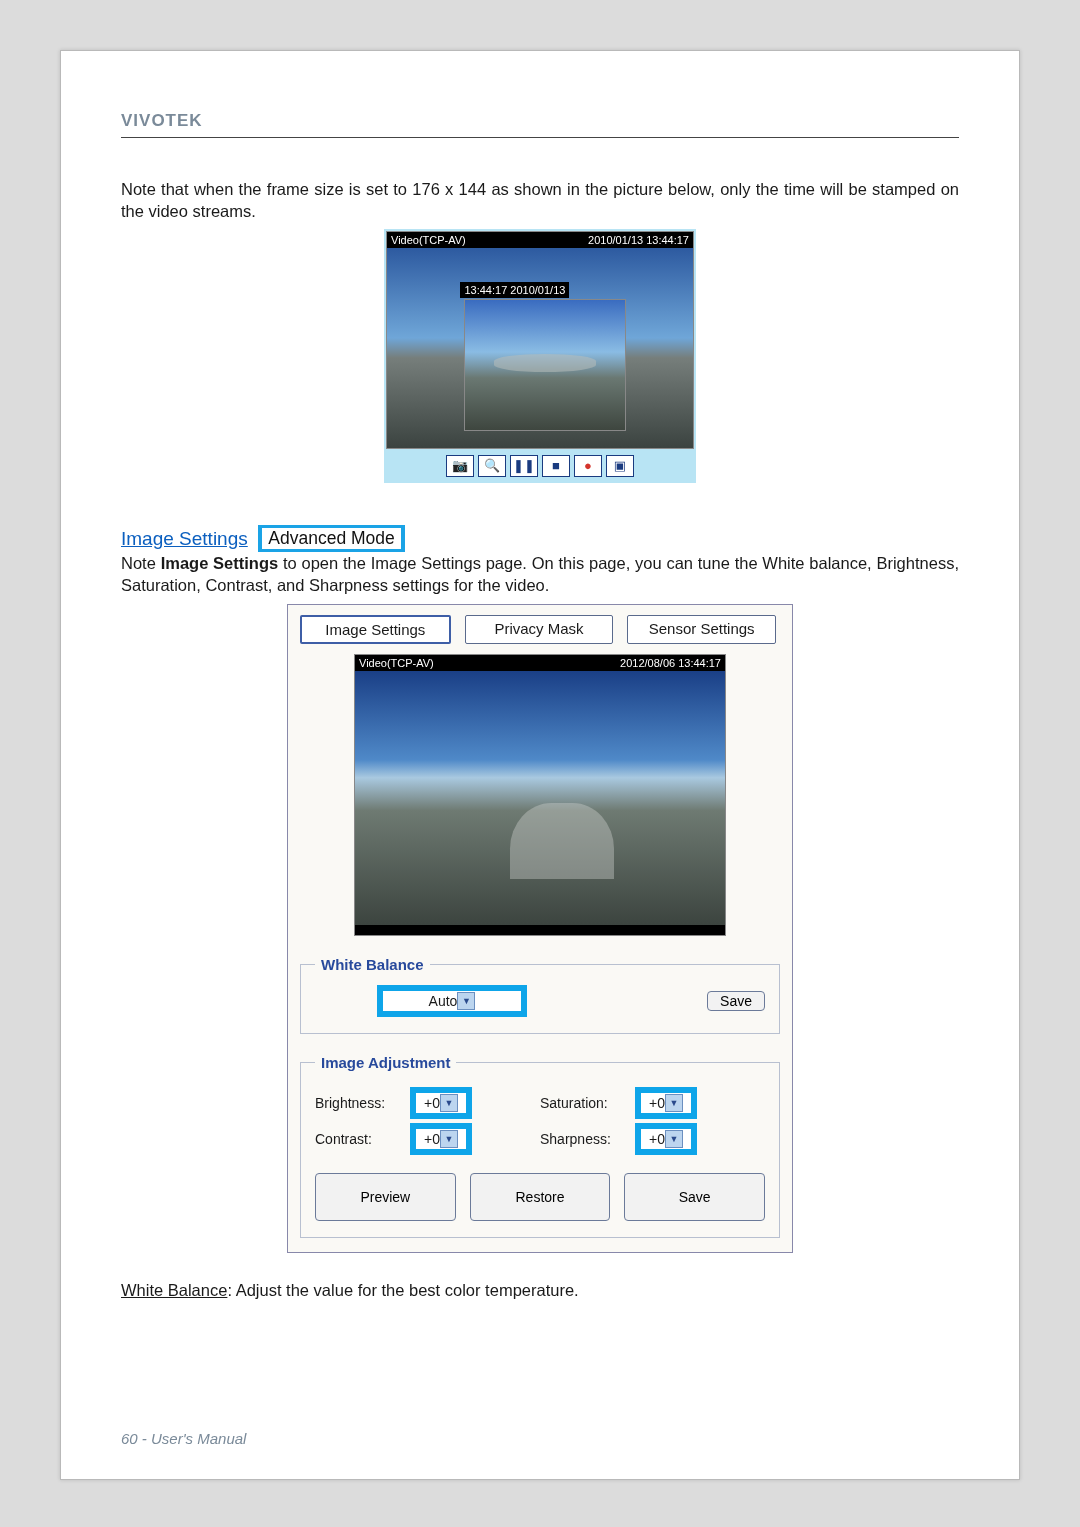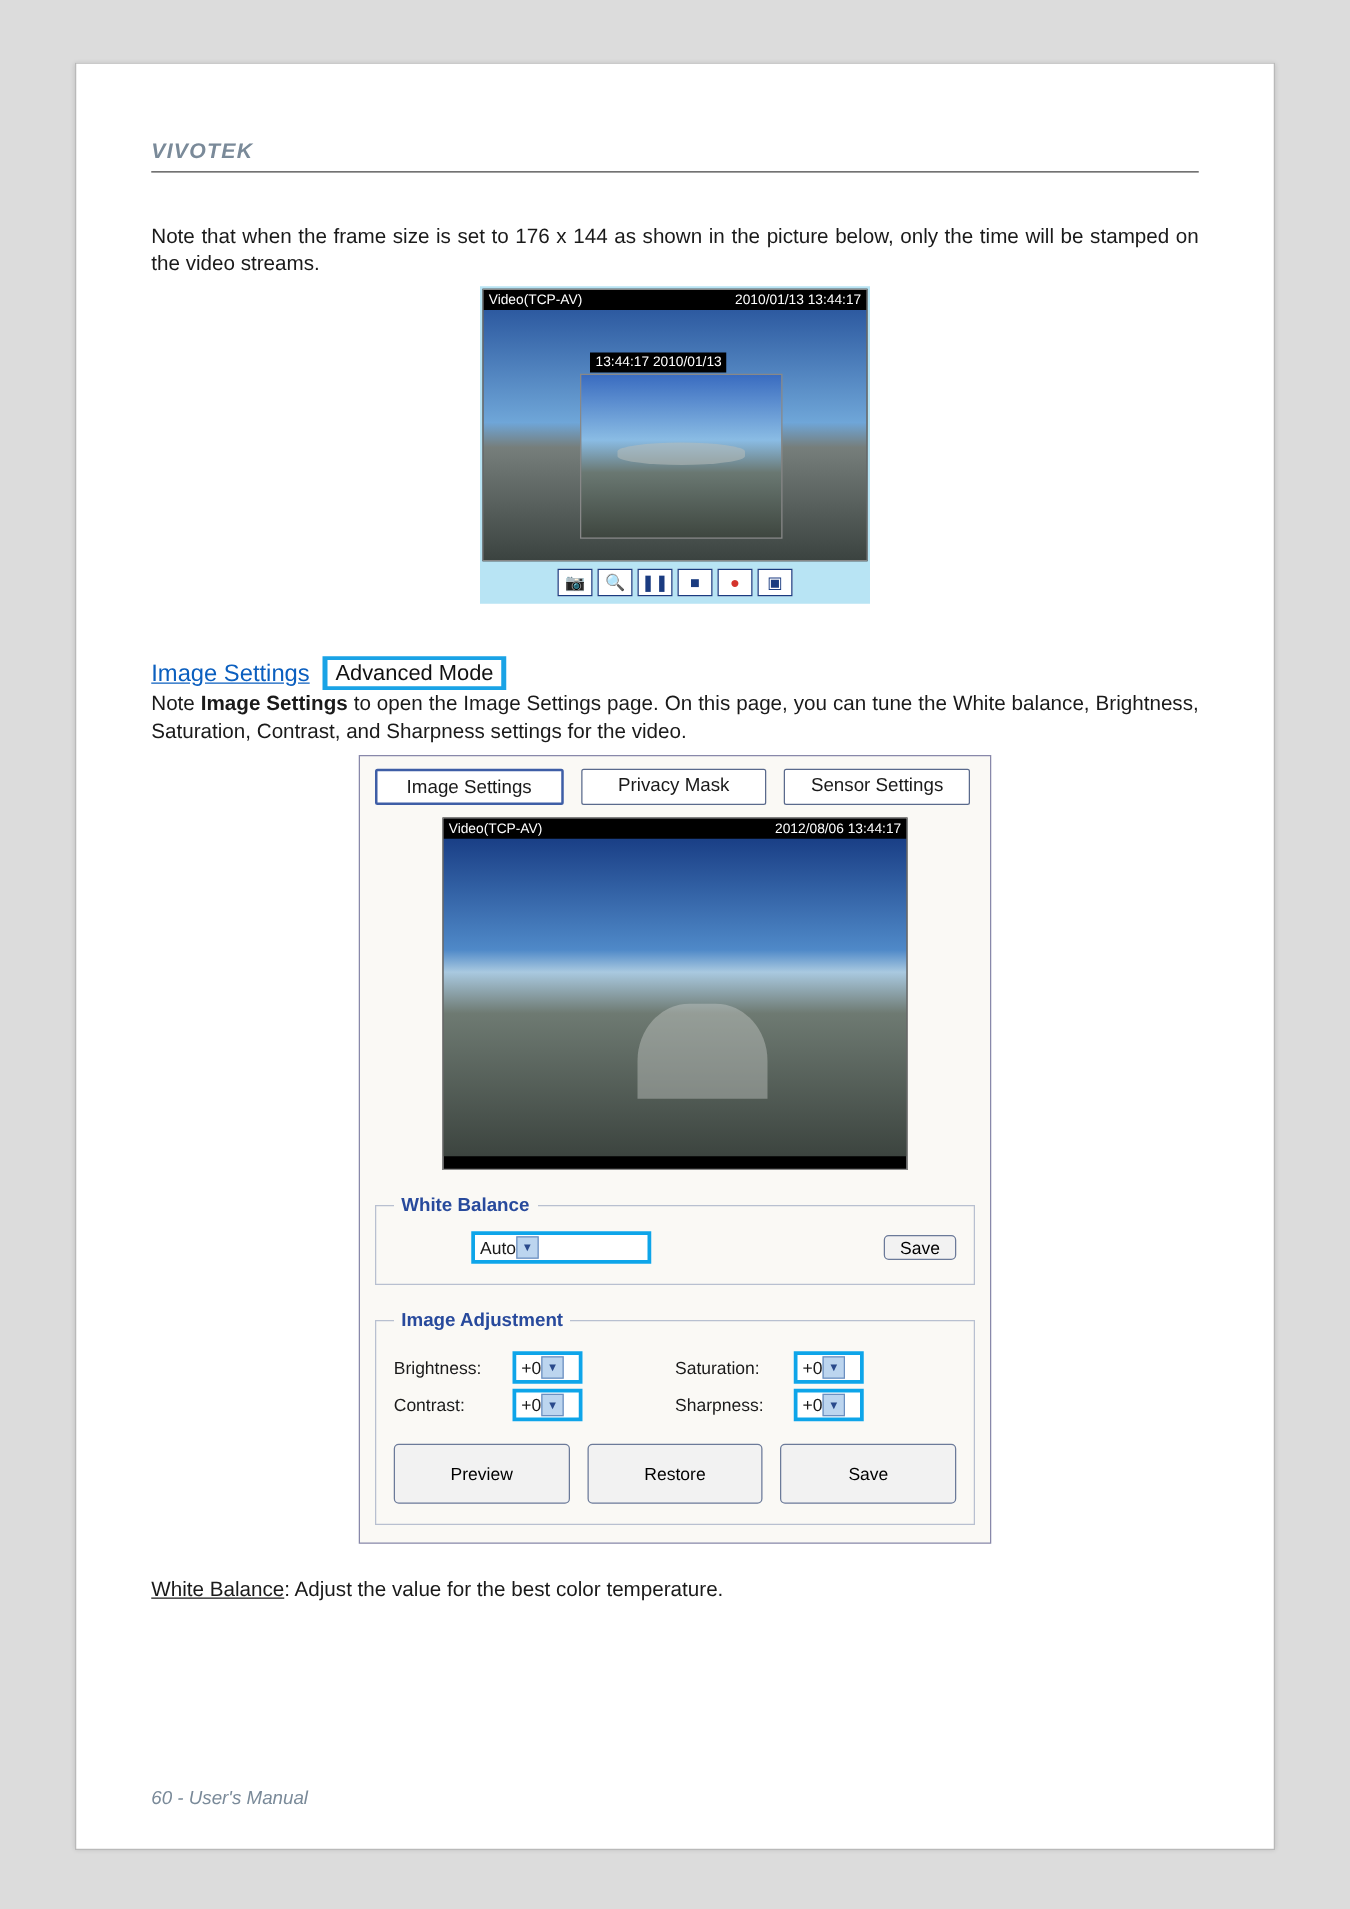--- a/index.html
+++ b/index.html
@@ -15,21 +15,20 @@
     margin: 50px auto;
     border: 1px solid #b9b9b9;
     box-shadow: 0 0 4px rgba(0,0,0,.15);
     min-height: 1430px;
     position: relative;
     box-sizing: border-box;
     padding: 60px 60px 40px 60px;
   }
   .brand {
     color: #7a8a99;
-    font-style: italic;
     font-weight: bold;
     letter-spacing: 1px;
     font-size: 17px;
   }
   hr.topline {
     border: none;
     border-top: 1px solid #444;
     margin: 6px 0 40px 0;
   }
   .body-text {
@@ -63,21 +62,20 @@
     background: linear-gradient(180deg,#2d5aa0 0%,#6fa6d8 45%,#767e7b 55%,#3b4340 100%);
   }
   .timestamp-overlay {
     position: absolute;
     top: 34px;
     left: 24%;
     color: #fff;
     background: #000;
     font-size: 11px;
     padding: 2px 4px;
-    margin-left: 12px;
   }
   .thumbnail-inset {
     position: absolute;
     top: 52px;
     left: 78px;
     width: 160px;
     height: 130px;
     background: linear-gradient(180deg,#3a6cc0 0%,#8abce4 40%,#6a7872 60%,#3e463f 100%);
     outline: 1px solid #888;
   }
@@ -160,22 +158,22 @@
     margin:20px 0 0 0;
     padding:12px 14px 16px;
   }
   fieldset.group legend {
     color:#284a9c;font-weight:bold;font-size:15px;padding:0 6px;
   }
   .row {
     display:flex;align-items:center;gap:24px;
   }
   .sel {
-    width:130px;border:3px solid #0ea5e9;background:#fff;font-size:14px;
-    padding:0 4px;display:flex;justify-content:flex-start;align-items:center;height:20px;
+    width:130px;border:6px solid #0ea5e9;background:#fff;font-size:14px;
+    padding:0 4px;display:flex;justify-content:center;align-items:center;height:20px;
   }
   .sel .chev {
     width:16px;height:16px;background:#bcd5ef;border:1px solid #6b8fc0;
     display:flex;align-items:center;justify-content:center;color:#2a4a8c;font-size:9px;
   }
   .sel.small { width:42px; }
   .pill-btn {
     border:1px solid #6b7a99;background:#f2f2f2;border-radius:4px;
     font-size:14px;padding:1px 12px;
   }

